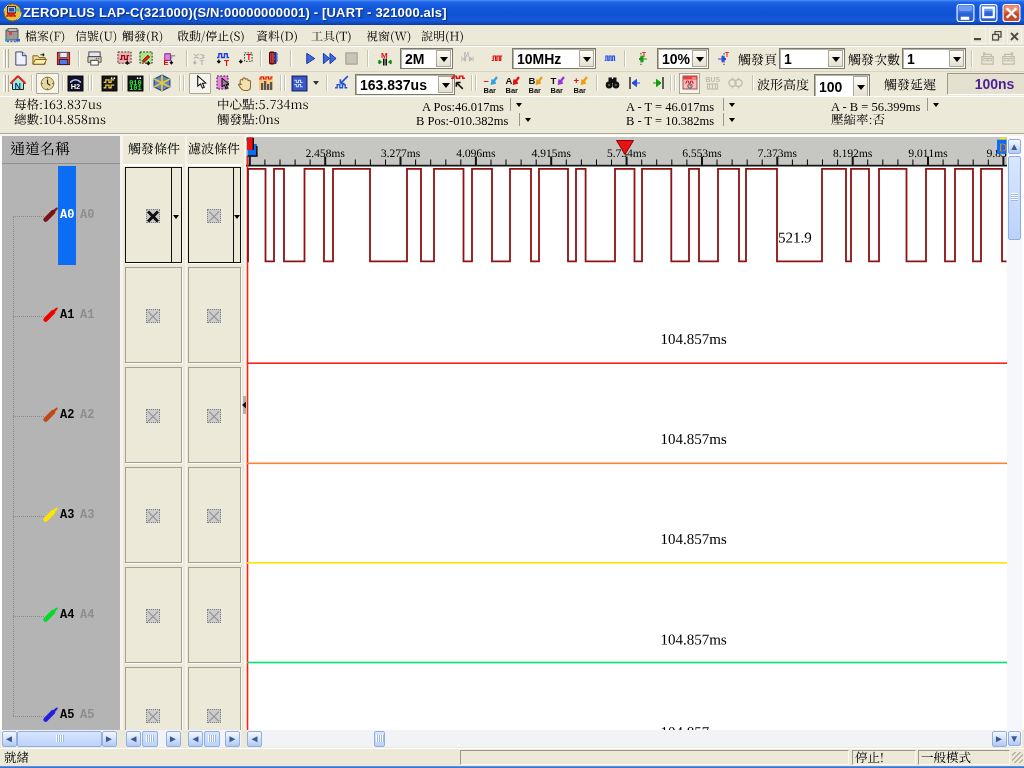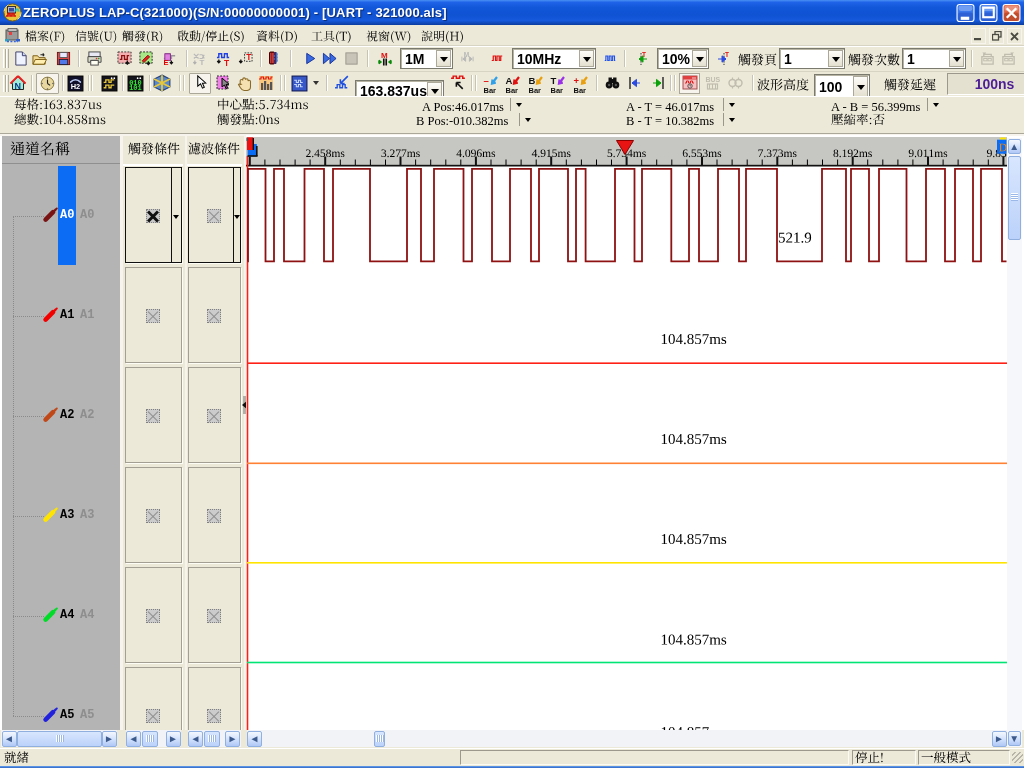--- a/index.html
+++ b/index.html
@@ -179,21 +179,21 @@
 <svg class="ab" style="left:344px;top:51px" width="15" height="15" viewBox="0 0 16 16">
     <rect x="2" y="2" width="12" height="12" fill="#c8c4b8" stroke="#9a968a"></rect>
   </svg>
 <div class="tsep" style="left:367px"></div>
 <svg class="ab" style="left:377px;top:50px" width="16" height="17" viewBox="0 0 16 16">
     <text x="4" y="7" font-size="8" font-weight="bold" fill="#e01010" font-family="Liberation Sans">M</text>
     <path d="M1 11.5 h3 m8 0 h3 M4.5 11.5 l-2.5-2 v4 z M11.5 11.5 l2.5-2 v4 z" stroke="#0a8a0a" fill="#0a8a0a" stroke-width="1"></path>
     <path d="M6.5 8 v7 M8 8 v7 M9.5 8 v7" stroke="#111" stroke-width="1.1"></path>
   </svg>
 <div class="combo" style="left:400px;top:48px;width:53px;height:21px">
-    <span>1M</span>
+    <span>2M</span>
     <div class="cbtn"></div>
   </div>
 <svg class="ab" style="left:460px;top:51px" width="15" height="15" viewBox="0 0 16 16">
     <text x="4" y="6.5" font-size="7" font-weight="bold" fill="#b8b8b8" font-family="Liberation Sans">M</text>
     <path d="M2 11 v-5 m12 5 v-5 M3 8.5 l3-2.5 v5 z M13 8.5 l-3-2.5 v5 z" stroke="#b8b8b8" fill="#b8b8b8" stroke-width="1"></path>
   </svg>
 <svg class="ab" style="left:489px;top:53px" width="16" height="12" viewBox="0 0 16 16">
     <path d="M1 10 h2 v-6 h3 v6 h2 v-6 h3 v6 h2 v-6 h2" stroke="#e01010" stroke-width="1.6" fill="none"></path>
   </svg>
 <div class="combo" style="left:512px;top:48px;width:84px;height:21px">
@@ -317,21 +317,21 @@
 <svg class="ab" style="left:291px;top:75px" width="17" height="17" viewBox="0 0 16 16">
     <rect x="1" y="1" width="14" height="14" fill="#3858c8" stroke="#101858"></rect>
     <path d="M3 5 h2 v2 h2 v-2 h2 v2 h2 M3 9 h2 v2 h2 v-2 h2 v2 h2" stroke="#c8d8f8" stroke-width="1" fill="none"></path>
   </svg>
 <div class="dar" style="left:313px;top:81px;border-top-color:#333"></div>
 <div class="tsep2" style="left:326px"></div>
 <svg class="ab" style="left:334px;top:74px" width="17" height="17" viewBox="0 0 16 16">
     <path d="M13 2 L6 9 M6 9 v-4 m0 4 h4" stroke="#2050e0" stroke-width="1.5" fill="none"></path>
     <path d="M1 13 h2 v-3 h2.5 v3 h2.5 v-3 h2.5 v3 h2" stroke="#2050e0" stroke-width="1.3" fill="none"></path>
   </svg>
-<div class="combo" style="left:355px;top:80px;width:89px;height:21px">
+<div class="combo" style="left:355px;top:74px;width:100px;height:21px">
     <span>163.837us</span>
     <div class="cbtn"></div>
   </div>
 <svg class="ab" style="left:450px;top:74px" width="17" height="17" viewBox="0 0 16 16">
     <path d="M1 4 h2 v-2 h3 v2 h3 v-2 h3 v2 h2" stroke="#e01010" stroke-width="1.4" fill="none"></path>
     <path d="M12 14 L6 8 m0 4 v-4 m4 0 h-4" stroke="#111" stroke-width="1.5" fill="none"></path>
   </svg>
 <div class="tsep2" style="left:471px"></div>
 <div class="tsep2" style="left:475px"></div>
 <svg class="ab" style="left:483px;top:74.5px" width="16" height="19" viewBox="0 0 16 19">

